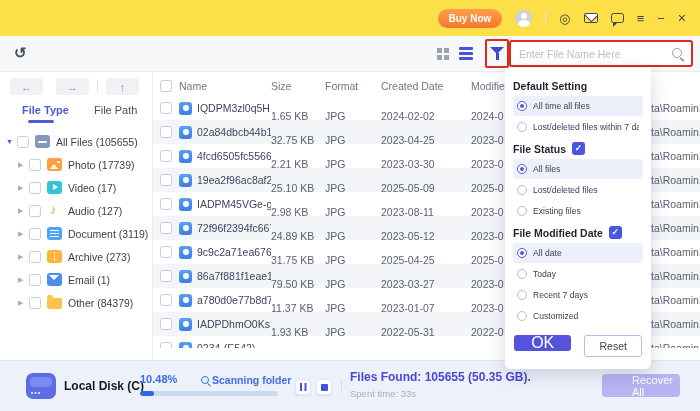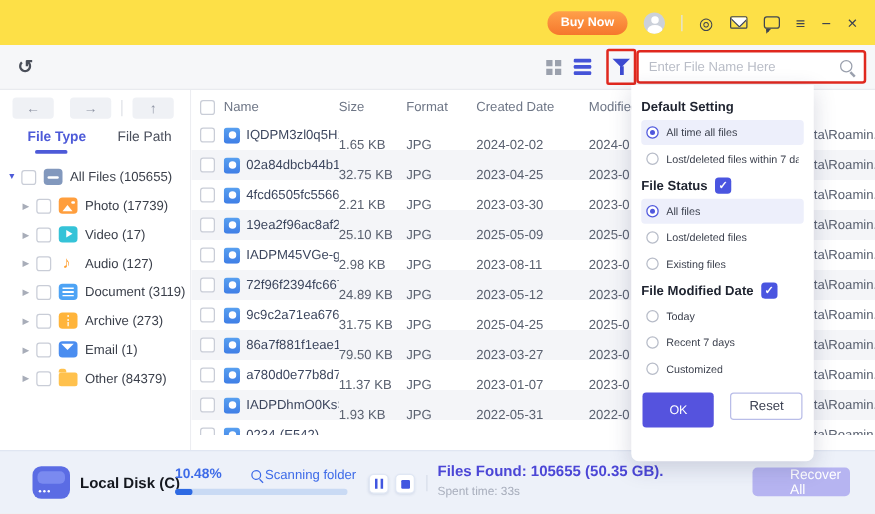--- a/index.html
+++ b/index.html
@@ -113,37 +113,37 @@
          line-height:13px; text-align:center; cursor:pointer; }
   .hcb::after { content:'✓'; }
   .fopt { display:flex; align-items:center; gap:6px; height:20px; margin:1px 0; padding:0 4px;
           border-radius:3px; cursor:pointer; }
   .fopt.sel { background:#edeffb; }
   .radio { width:10px; height:10px; border-radius:50%; border:1px solid #b7bcc8; background:#fff; flex:none; position:relative; }
   .radio.on { border-color:#5058dd; }
   .radio.on::after { content:''; position:absolute; inset:2px; background:#5058dd; border-radius:50%; }
   .folabel { font-size:8.6px; color:#3a3f4c; white-space:nowrap; overflow:hidden; }
   .fbtns { display:flex; gap:13px; margin-top:9px; padding:0 1px; }
-  .okbtn { width:58px; height:28px; background:#5553de; color:#fff; border-radius:3px; font-size:10px;
+  .okbtn { width:58px; height:16px; background:#5553de; color:#fff; border-radius:3px; font-size:16px;
            display:flex; align-items:center; justify-content:center; cursor:pointer; }
   .resetbtn { width:58px; height:22px; background:#fff; border:1px solid #b9bde8; color:#3c4152; border-radius:3px;
               font-size:10.5px; display:flex; align-items:center; justify-content:center; cursor:pointer; }
 
   
   .statusbar { position:absolute; left:0; top:360px; width:700px; height:51px; background:#edf1f9; border-top:1px solid #e0e6f2; }
   .disk { position:absolute; left:26px; top:12px; width:30px; height:26px; background:#5b6ce4; border-radius:7px; }
   .disk::before { content:''; position:absolute; left:4px; right:4px; top:4px; height:10px; background:#7a8af0; border-radius:4px; }
   .disk::after { content:''; position:absolute; left:5px; bottom:5px; width:2px; height:2px; border-radius:50%;
                  background:#fff; box-shadow:3.5px 0 #fff, 7px 0 #fff; }
   .drive-label { position:absolute; left:64px; top:18px; font-size:12px; font-weight:bold; color:#15181f; }
   .pct { position:absolute; left:140px; top:12px; font-size:11px; font-weight:bold; color:#3e6be8; }
   .pbar { position:absolute; left:140px; top:30px; width:138px; height:4.5px; background:#c9daf4; border-radius:3px; overflow:hidden; }
   .pfill { height:100%; background:#2e6ae3; border-radius:3px; }
   .scanwrap { position:absolute; left:200px; top:13px; display:flex; align-items:center; gap:1px;
-              color:#3e6be8; font-size:10.5px; font-weight:normal; }
+              color:#3e6be8; font-size:10.5px; font-weight:bold; }
   .slens { position:relative; width:11px; height:11px; flex:none; }
   .slens::before { content:''; position:absolute; top:1px; left:1px; width:6px; height:6px; border:1.3px solid #3e6be8; border-radius:50%; }
   .slens::after { content:''; position:absolute; left:8px; top:8px; width:3.5px; height:1.3px;
                   background:#3e6be8; transform:rotate(45deg); transform-origin:0 0; }
   .mbtn { position:absolute; top:18px; width:16px; height:16px; background:#fff; border:1px solid #e0e7f4;
           border-radius:4px; display:flex; align-items:center; justify-content:center; cursor:pointer;
           box-shadow:0 1px 2px rgba(60,80,140,.12); }
   .pausebars { width:2.5px; height:8px; background:#4156e0; box-shadow:4.5px 0 #4156e0; margin-right:4.5px; }
   .stopsq { width:7px; height:7px; background:#4156e0; border-radius:1px; }
   .s-sep { position:absolute; left:341px; top:19px; width:1px; height:13px; background:#d8deea; }
@@ -441,20 +441,24 @@
     </div>
     <div class="fopt">
       <span class="radio"></span>
       <span class="folabel">Existing files</span>
     </div>
 
     <div class="fhead">
       <span>File Modified Date</span>
       <span class="hcb"></span>
     </div>
+    <div class="fopt sel">
+      <span class="radio on"></span>
+      <span class="folabel">All date</span>
+    </div>
     <div class="fopt">
       <span class="radio"></span>
       <span class="folabel">Today</span>
     </div>
     <div class="fopt">
       <span class="radio"></span>
       <span class="folabel">Recent 7 days</span>
     </div>
     <div class="fopt">
       <span class="radio"></span>

